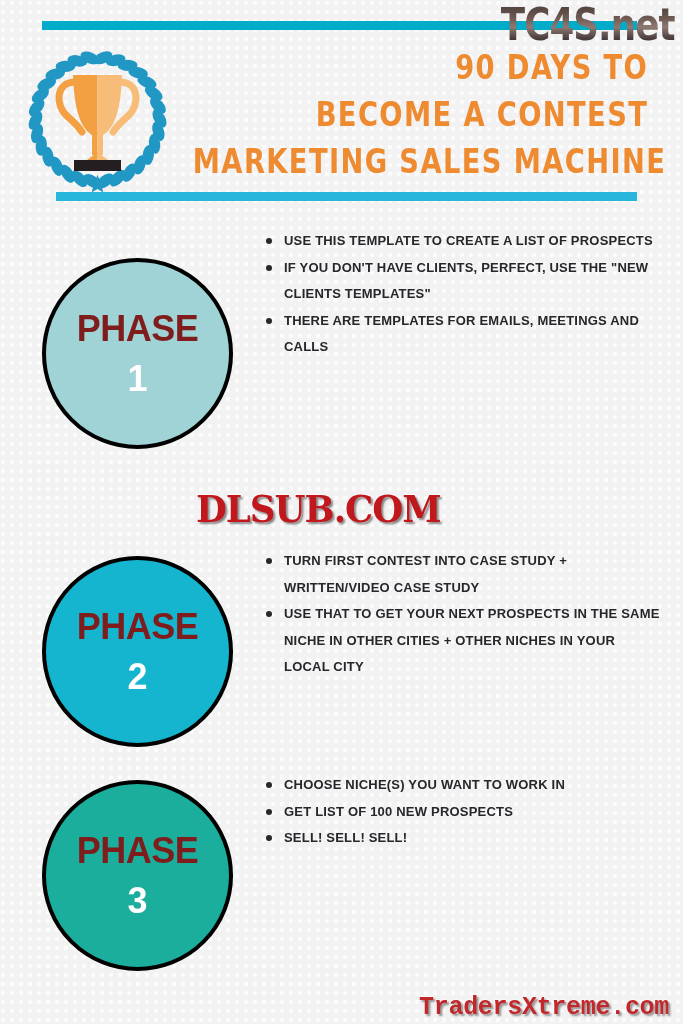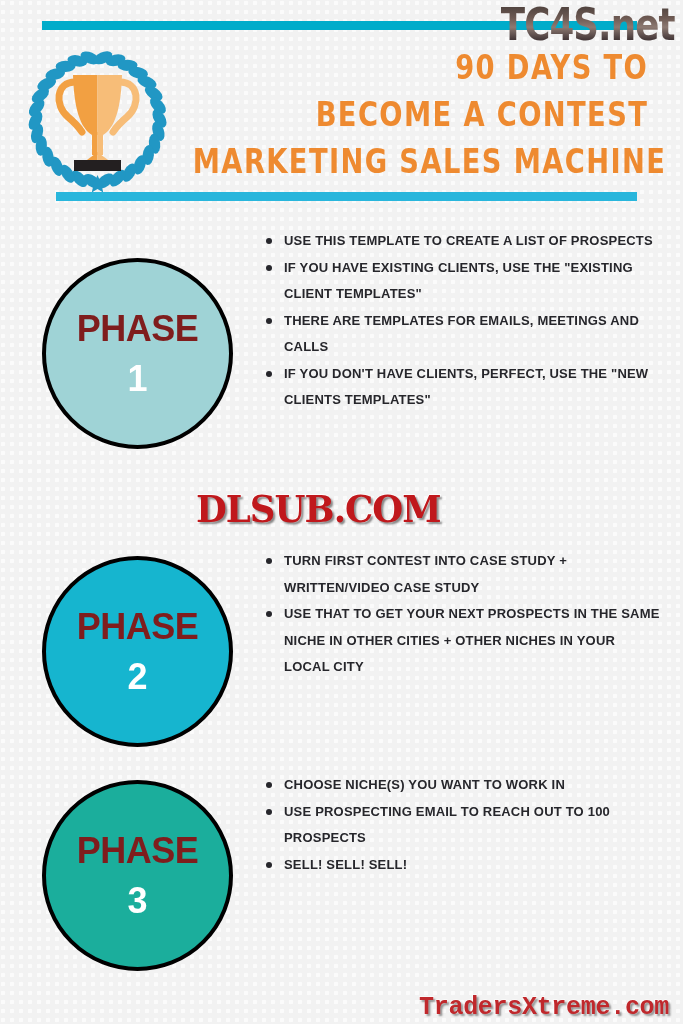--- a/index.html
+++ b/index.html
@@ -336,23 +336,22 @@
 
   <div id="wm-top">TC4S.net</div>
 
   <div class="phase-row" id="phase-row-1">
     <div class="phase-badge" id="badge-1" style="background-color: rgb(159, 211, 214);">
       <span class="phase-word">PHASE</span>
       <span class="phase-num">1</span>
     </div>
     <ul class="bullet-list" id="bullets-1">
       <li>USE THIS TEMPLATE TO CREATE A LIST OF PROSPECTS</li>
-      <li>IF YOU HAVE EXISTING CLIENTS, USE THE "EXISTING CLIENT TEMPLATES"</li>
+      <li>IF YOU DON'T HAVE CLIENTS, PERFECT, USE THE "NEW CLIENTS TEMPLATES"</li>
       <li>THERE ARE TEMPLATES FOR EMAILS, MEETINGS AND CALLS</li>
-      <li>IF YOU DON'T HAVE CLIENTS, PERFECT, USE THE "NEW CLIENTS TEMPLATES"</li>
     </ul>
   </div>
 
   <div id="wm-mid">DLSUB.COM</div>
 
   <div class="phase-row" id="phase-row-2">
     <div class="phase-badge" id="badge-2" style="background-color: rgb(22, 181, 207);">
       <span class="phase-word">PHASE</span>
       <span class="phase-num">2</span>
     </div>
@@ -362,20 +361,20 @@
     </ul>
   </div>
 
   <div class="phase-row" id="phase-row-3">
     <div class="phase-badge" id="badge-3" style="background-color: rgb(27, 174, 156);">
       <span class="phase-word">PHASE</span>
       <span class="phase-num">3</span>
     </div>
     <ul class="bullet-list" id="bullets-3">
       <li>CHOOSE NICHE(S) YOU WANT TO WORK IN</li>
-      <li>USE PROSPECTING EMAIL TO REACH OUT TO 100 PROSPECTS</li>
+      <li>GET LIST OF 100 NEW PROSPECTS</li>
       <li>SELL! SELL! SELL!</li>
     </ul>
   </div>
 
   <div id="wm-bottom">TradersXtreme.com</div>
 
 </div>
 
 </body></html>

